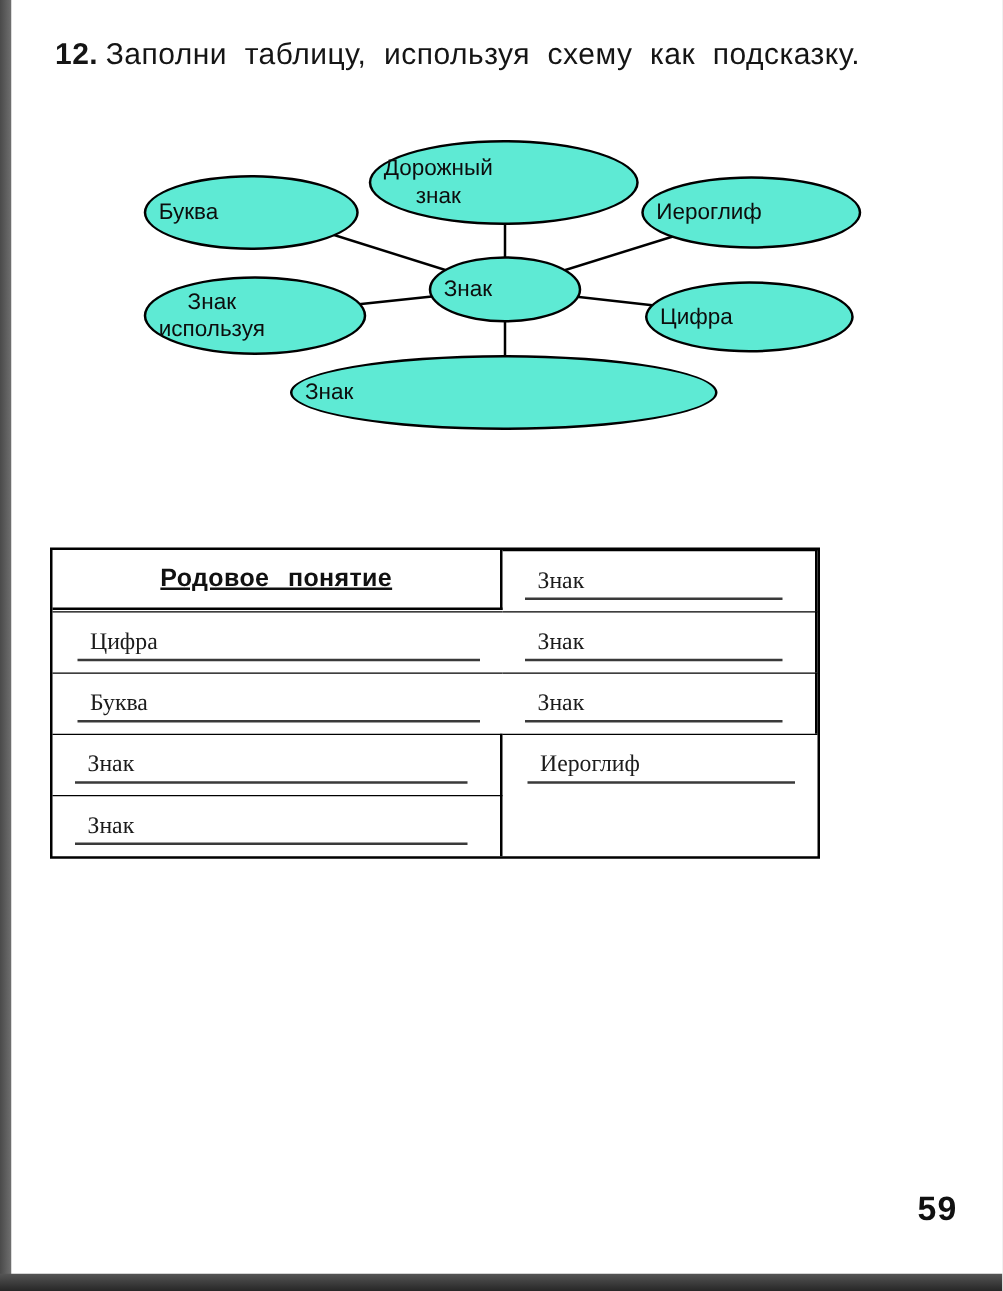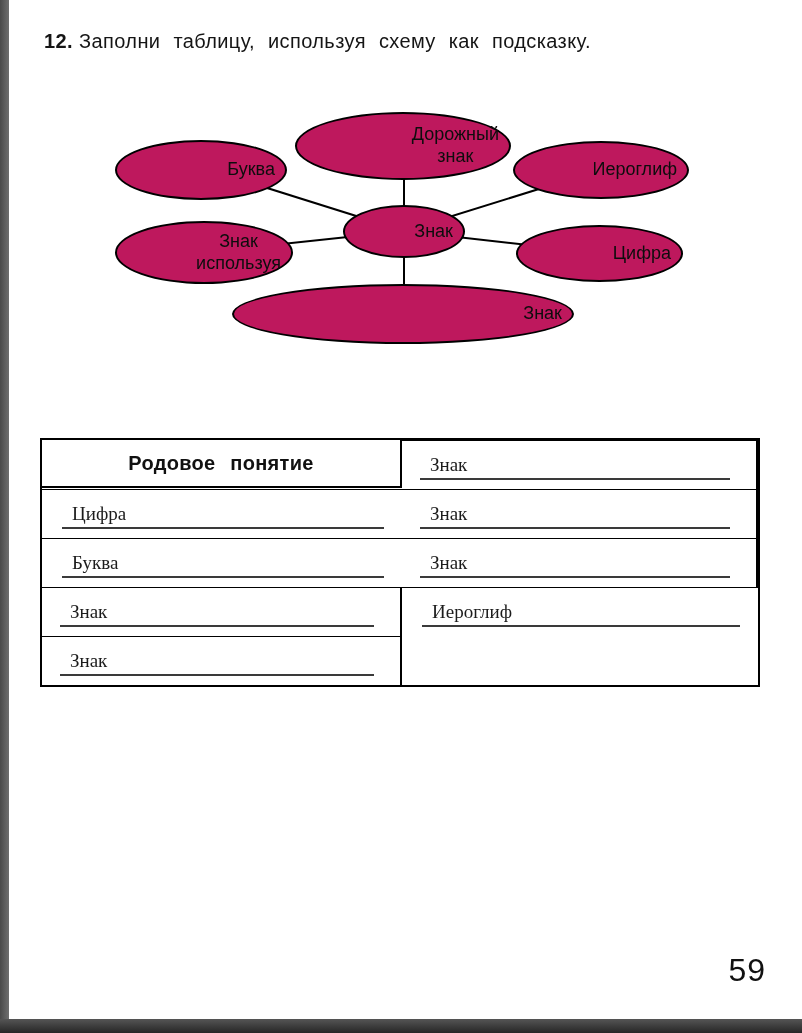--- a/index.html
+++ b/index.html
@@ -11,42 +11,42 @@
     font-family:"Liberation Sans",sans-serif;
     color:#111;
   }
   
   .edge-left{position:absolute;left:0;top:0;width:9px;height:1033px;
     background:linear-gradient(to right,#4a4a4a,#6f6f6f);}
   .edge-bottom{position:absolute;left:0;bottom:0;width:802px;height:14px;
     background:linear-gradient(to bottom,#555,#262626);}
   
   .task-line{position:absolute;left:44px;top:30px;width:700px;
-    font-size:20px;letter-spacing:.4px;word-spacing:7px;color:#151515;}
+    font-size:24px;letter-spacing:.4px;word-spacing:7px;color:#151515;}
   .task-num{font-weight:bold;margin-right:6px;}
   
   .diagram-svg{position:absolute;left:0;top:0;width:802px;height:430px;}
   .ellipse{
     position:absolute;border:2px solid #000;border-radius:50%;
-    background:#be185d;display:flex;align-items:center;justify-content:flex-end;
+    background:#5eead4;display:flex;align-items:center;justify-content:flex-start;
     text-align:center;font-size:18px;line-height:1.2;color:#0d0d0d;
     padding:0 10px;box-sizing:border-box;
   }
   .el-road{left:295px;top:112px;width:216px;height:68px;}
   .el-letter{left:115px;top:140px;width:172px;height:60px;}
   .el-hiero{left:513px;top:141px;width:176px;height:58px;}
   .el-center{left:343px;top:205px;width:122px;height:53px;}
   .el-punct{left:115px;top:221px;width:178px;height:63px;}
   .el-digit{left:516px;top:225px;width:167px;height:57px;}
   .el-arith{left:232px;top:284px;width:342px;height:60px;}
   
   .fill-table{
-    position:absolute;left:40px;top:438px;width:720px;
+    position:absolute;left:40px;top:438px;width:616px;
     border:2px solid #000;box-sizing:border-box;
-    display:grid;grid-template-columns:360px 1fr;
+    display:grid;grid-template-columns:360px 1fr;text-decoration:underline;
   }
   .th{
     height:48px;display:flex;align-items:center;justify-content:center;
     font-weight:bold;font-size:20px;word-spacing:9px;letter-spacing:.3px;
     border-bottom:2px solid #000;box-sizing:border-box;
   }
   .col1{border-right:2px solid #000;}
   .cell{
     height:49px;box-sizing:border-box;position:relative;
     border-top:1.5px solid #000;
@@ -54,21 +54,21 @@
   .hand{
     position:absolute;left:18px;right:26px;bottom:9px;
     border-bottom:2px solid #3a3a3a;
     font-family:"Liberation Serif",serif;font-size:19px;color:#1c1c1c;
     padding:0 4px 2px 10px;white-space:nowrap;overflow:hidden;
   }
   .cellR .hand{left:20px;right:18px;}
   
   .page-num{
     position:absolute;right:36px;top:952px;
-    font-size:32px;font-weight:normal;color:#111;letter-spacing:1px;
+    font-size:27px;font-weight:bold;color:#111;letter-spacing:1px;
   }
 </style>
 </head>
 <body>
 
 <div class="page">
 
   <div class="edge-left"></div>
   <div class="edge-bottom"></div>
 

